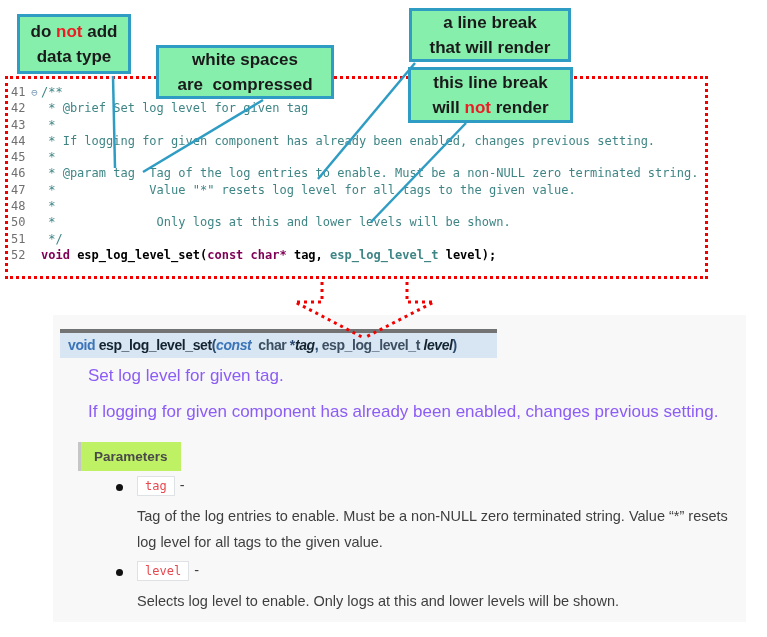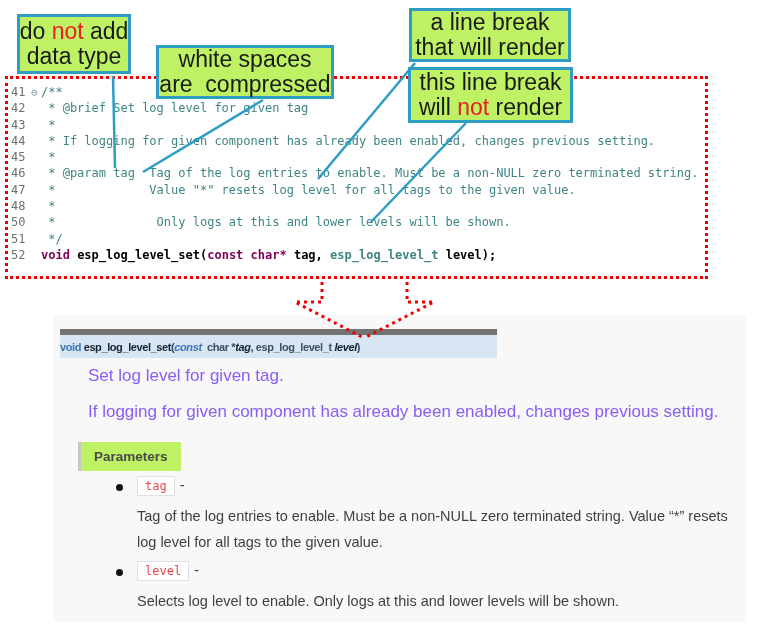--- a/index.html
+++ b/index.html
@@ -1,22 +1,22 @@
 <!DOCTYPE html>
 <html><head>
 <meta charset="utf-8">
 <style>
   html,body{margin:0;padding:0;background:#fff;}
   #page{position:relative;width:767px;height:637px;background:#fff;overflow:hidden;
         font-family:"Liberation Sans",sans-serif;}
 
   
-  .callout{position:absolute;background:#bef264;border:3px solid #2e9cc3;z-index:10;
+  .callout{position:absolute;background:#86efac;border:3px solid #2e9cc3;z-index:10;
            display:flex;flex-direction:column;justify-content:center;align-items:center;
-           font-size:23px;color:#1a1a1a;line-height:25px;text-align:center;white-space:pre;}
+           font-size:17px;color:#1a1a1a;line-height:25px;text-align:center;white-space:pre;font-weight:bold;}
   .callout .red{color:#ed1c24;}
 
   
   #overlay{position:absolute;left:0;top:0;width:767px;height:637px;z-index:5;pointer-events:none;}
 
   
   #code-box{position:absolute;left:5px;top:76px;width:703px;height:203px;
             border:3px dotted #f20000;background:transparent;z-index:1;box-sizing:border-box;}
   #code-lines{position:absolute;left:11px;top:84px;z-index:2;
               font-family:"DejaVu Sans Mono",monospace;font-size:12px;}
@@ -26,22 +26,22 @@
   .ctext{white-space:pre;}
   .cmt{color:#3f8585;}
   .kw{color:#7f0055;font-weight:bold;}
   .id{color:#000;font-weight:bold;}
   .ty{color:#3f8585;font-weight:bold;}
   .pl{color:#000;font-weight:bold;}
 
   
   #doc-panel{position:absolute;left:53px;top:315px;width:693px;height:307px;background:#f8f8f8;z-index:1;}
   #sig-bar{position:absolute;left:60px;top:329px;width:437px;height:29px;box-sizing:border-box;
-           background:#d7e6f2;border-top:6px solid #737373;line-height:25px;
-           font-size:11px;font-weight:bold;letter-spacing:-0.4px;color:#2b4a6f;white-space:pre;z-index:2;}
+           background:#d7e6f2;border-top:4px solid #737373;padding-left:8px;line-height:25px;
+           font-size:14px;font-weight:bold;letter-spacing:-0.4px;color:#2b4a6f;white-space:pre;z-index:2;}
   .sg-kw{color:#3b74b8;}
   .sg-kwi{color:#3b74b8;font-style:italic;}
   .sg-fn{color:#142330;}
   .sg-ty{color:#3e4f63;}
   .sg-arg{color:#142330;font-style:italic;}
   .sg-pl{color:#2b4a6f;}
   .doc-para{position:absolute;left:88px;font-size:17px;color:#8b5cf6;z-index:2;}
   #params-label{position:absolute;left:78px;top:442px;height:29px;line-height:29px;padding:0 13px;
                 background:#bef264;border-left:3px solid #c6c6c6;font-size:13.5px;font-weight:bold;
                 color:#4a4a4a;z-index:2;}

